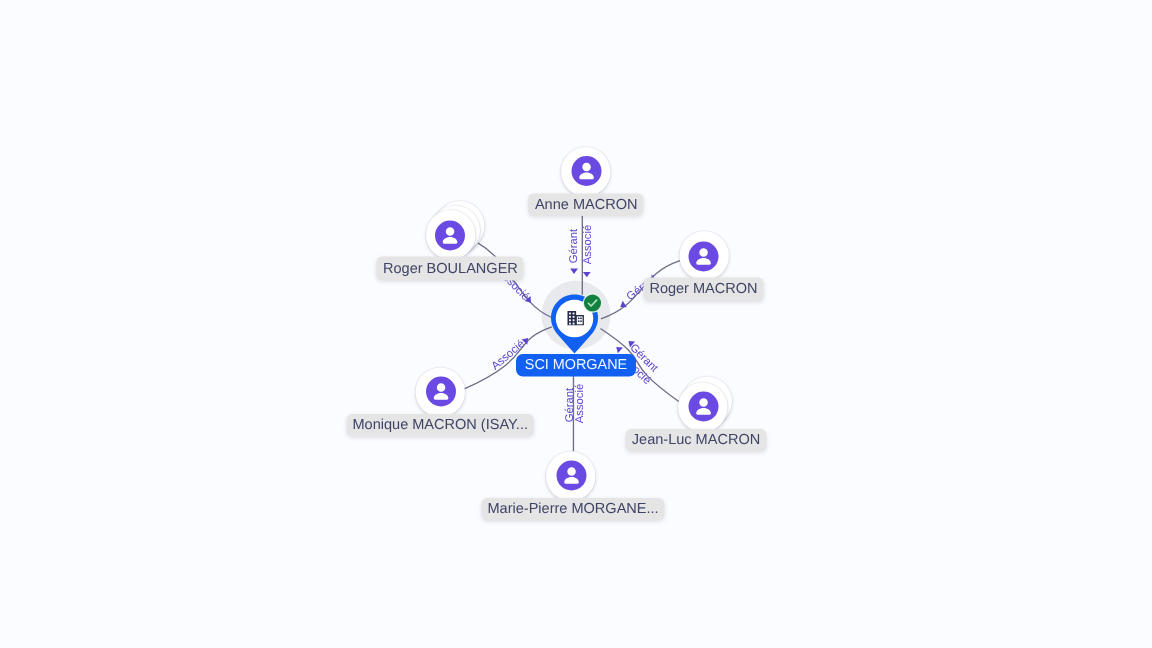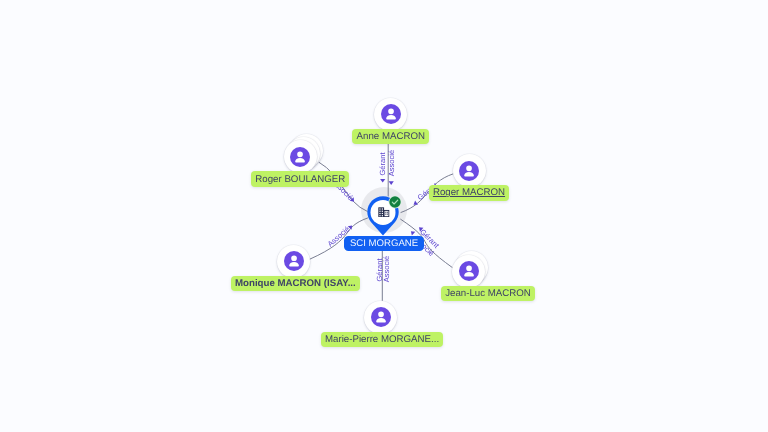--- a/index.html
+++ b/index.html
@@ -10,21 +10,21 @@
   *{-webkit-font-smoothing:antialiased;}
   #stage{position:relative;width:768px;height:432px;background:#fbfcff;
      transform:translateZ(0);will-change:transform;}
   svg.layer{position:absolute;left:0;top:0;width:768px;height:432px;overflow:visible;}
   .node{position:absolute;}
   .pcircle{position:absolute;width:33px;height:33px;border-radius:50%;
      background:#ffffff;box-shadow:0 1px 2.4px rgba(60,64,99,.20),
      0 0 0 .5px rgba(120,124,150,.10);}
   .pavatar{position:absolute;width:20px;height:20px;border-radius:50%;
      background:#6b4ae3;left:6.5px;top:6.5px;}
-  .plabel{position:absolute;background:#bef264;border-radius:4px;
+  .plabel{position:absolute;background:#e5e5e5;border-radius:4px;
      box-shadow:0 1px 3px rgba(60,64,99,.14);
      font-size:9.7px;color:#3f4466;white-space:nowrap;
      padding:4.3px 4.2px;line-height:7px;}
   .clabel{position:absolute;background:#1160f2;border-radius:4.5px;
      font-size:9.6px;color:#f1f7ff;white-space:nowrap;padding:3.7px 6.1px;
      line-height:7.4px;}
   .halo{position:absolute;left:360.5px;top:187px;width:46px;height:46px;
      border-radius:50%;background:#e8e9ed;}
   .pin{position:absolute;left:367.2px;top:195.5px;}
   .bldg{position:absolute;left:378px;top:206.8px;}
@@ -81,38 +81,38 @@
             </svg></div>
         </div>
         <div class="plabel" style="left: 251.125px; top: 171.3px;">Roger BOULANGER</div>
       </div>
       <div class="node" style="left: 0px; top: 0px;">
         <div class="pcircle" style="left: 452.5px; top: 154.1px;">
           <div class="pavatar"><svg viewBox="0 0 24 24" width="20" height="20">
               <path fill="#ffffff" d="M12.05 12.15a3.42 3.42 0 1 0 0-6.84 3.42 3.42 0 0 0 0 6.84z M12.05 13.2c-3.2 0-5.85 1.9-5.85 4.2 0 .65.45 1.1 1.05 1.1h9.6c.6 0 1.05-.45 1.05-1.1 0-2.3-2.65-4.2-5.85-4.2z"></path>
             </svg></div>
         </div>
-        <div class="plabel" style="left: 428.742px; top: 185.1px; text-decoration: underline;">Roger MACRON</div>
+        <div class="plabel" style="left: 428.742px; top: 185.1px;">Roger MACRON</div>
       </div>
       <div class="node" style="left: 0px; top: 0px;">
         <div class="pcircle" style="left: 277px; top: 244.5px;">
           <div class="pavatar"><svg viewBox="0 0 24 24" width="20" height="20">
               <path fill="#ffffff" d="M12.05 12.15a3.42 3.42 0 1 0 0-6.84 3.42 3.42 0 0 0 0 6.84z M12.05 13.2c-3.2 0-5.85 1.9-5.85 4.2 0 .65.45 1.1 1.05 1.1h9.6c.6 0 1.05-.45 1.05-1.1 0-2.3-2.65-4.2-5.85-4.2z"></path>
             </svg></div>
         </div>
-        <div class="plabel" style="left: 230.805px; top: 275.5px; font-weight: bold;">Monique MACRON (ISAY...</div>
+        <div class="plabel" style="left: 230.805px; top: 275.5px;">Monique MACRON (ISAY...</div>
       </div>
       <div class="node" style="left: 0px; top: 0px;">
         <div class="pcircle" style="left: 455.3px; top: 251.4px;"></div>
         <div class="pcircle" style="left: 452.2px; top: 254.5px;">
           <div class="pavatar"><svg viewBox="0 0 24 24" width="20" height="20">
               <path fill="#ffffff" d="M12.05 12.15a3.42 3.42 0 1 0 0-6.84 3.42 3.42 0 0 0 0 6.84z M12.05 13.2c-3.2 0-5.85 1.9-5.85 4.2 0 .65.45 1.1 1.05 1.1h9.6c.6 0 1.05-.45 1.05-1.1 0-2.3-2.65-4.2-5.85-4.2z"></path>
             </svg></div>
         </div>
-        <div class="plabel" style="left: 441px; top: 285.5px;">Jean-Luc MACRON</div>
+        <div class="plabel" style="left: 417px; top: 285.5px;">Jean-Luc MACRON</div>
       </div>
       <div class="node" style="left: 0px; top: 0px;">
         <div class="pcircle" style="left: 364.2px; top: 300.5px;">
           <div class="pavatar"><svg viewBox="0 0 24 24" width="20" height="20">
               <path fill="#ffffff" d="M12.05 12.15a3.42 3.42 0 1 0 0-6.84 3.42 3.42 0 0 0 0 6.84z M12.05 13.2c-3.2 0-5.85 1.9-5.85 4.2 0 .65.45 1.1 1.05 1.1h9.6c.6 0 1.05-.45 1.05-1.1 0-2.3-2.65-4.2-5.85-4.2z"></path>
             </svg></div>
         </div>
         <div class="plabel" style="left: 320.794px; top: 331.5px;">Marie-Pierre MORGANE...</div>
       </div>
       <div class="node">

